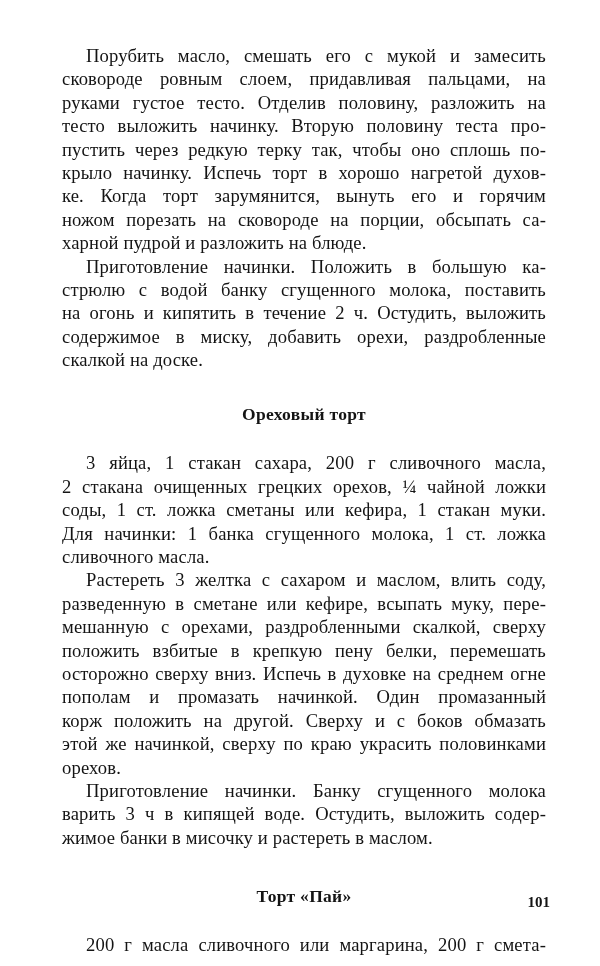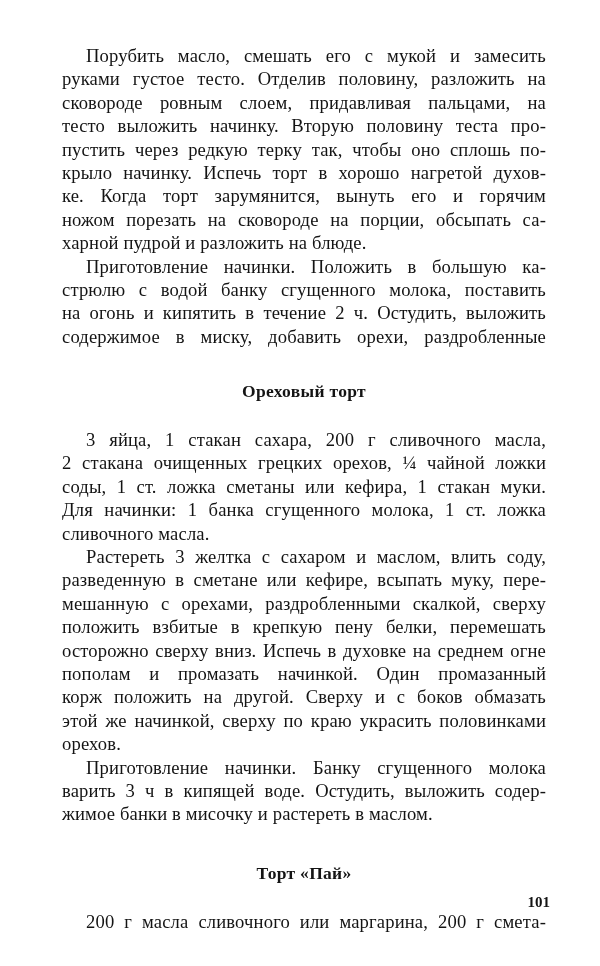--- a/index.html
+++ b/index.html
@@ -56,33 +56,34 @@
     font-family: "Liberation Serif", serif;
   }
 </style>
 </head>
 <body>
 
 <div class="page">
 
   <div>
     <div class="line indent">Порубить масло, смешать его с мукой и замесить</div>
+    <div class="line">сковороде ровным слоем, придавливая пальцами, на</div>
     <div class="line">руками густое тесто. Отделив половину, разложить на</div>
-    <div class="line">сковороде ровным слоем, придавливая пальцами, на</div>
     <div class="line">тесто выложить начинку. Вторую половину теста про-</div>
     <div class="line">пустить через редкую терку так, чтобы оно сплошь по-</div>
     <div class="line">крыло начинку. Испечь торт в хорошо нагретой духов-</div>
     <div class="line">ке. Когда торт зарумянится, вынуть его и горячим</div>
     <div class="line">ножом порезать на сковороде на порции, обсыпать са-</div>
     <div class="line last">харной пудрой и разложить на блюде.</div>
 
     <div class="line indent"><span class="it">Приготовление начинки.</span><span> Положить в большую ка-</span></div>
     <div class="line">стрюлю с водой банку сгущенного молока, поставить</div>
     <div class="line">на огонь и кипятить в течение 2 ч. Остудить, выложить</div>
     <div class="line">содержимое в миску, добавить орехи, раздробленные</div>
+    <div class="line last">скалкой на доске.</div>
   </div>
 
   <div>
     <div class="heading h1">Ореховый торт</div>
 
     <div class="line indent">3 яйца, 1 стакан сахара, 200 г сливочного масла,</div>
     <div class="line">2 стакана очищенных грецких орехов, ¼ чайной ложки</div>
     <div class="line">соды, 1 ст. ложка сметаны или кефира, 1 стакан муки.</div>
     <div class="line"><span class="it">Для начинки</span><span>: 1 банка сгущенного молока, 1 ст. ложка</span></div>
     <div class="line last">сливочного масла.</div>

